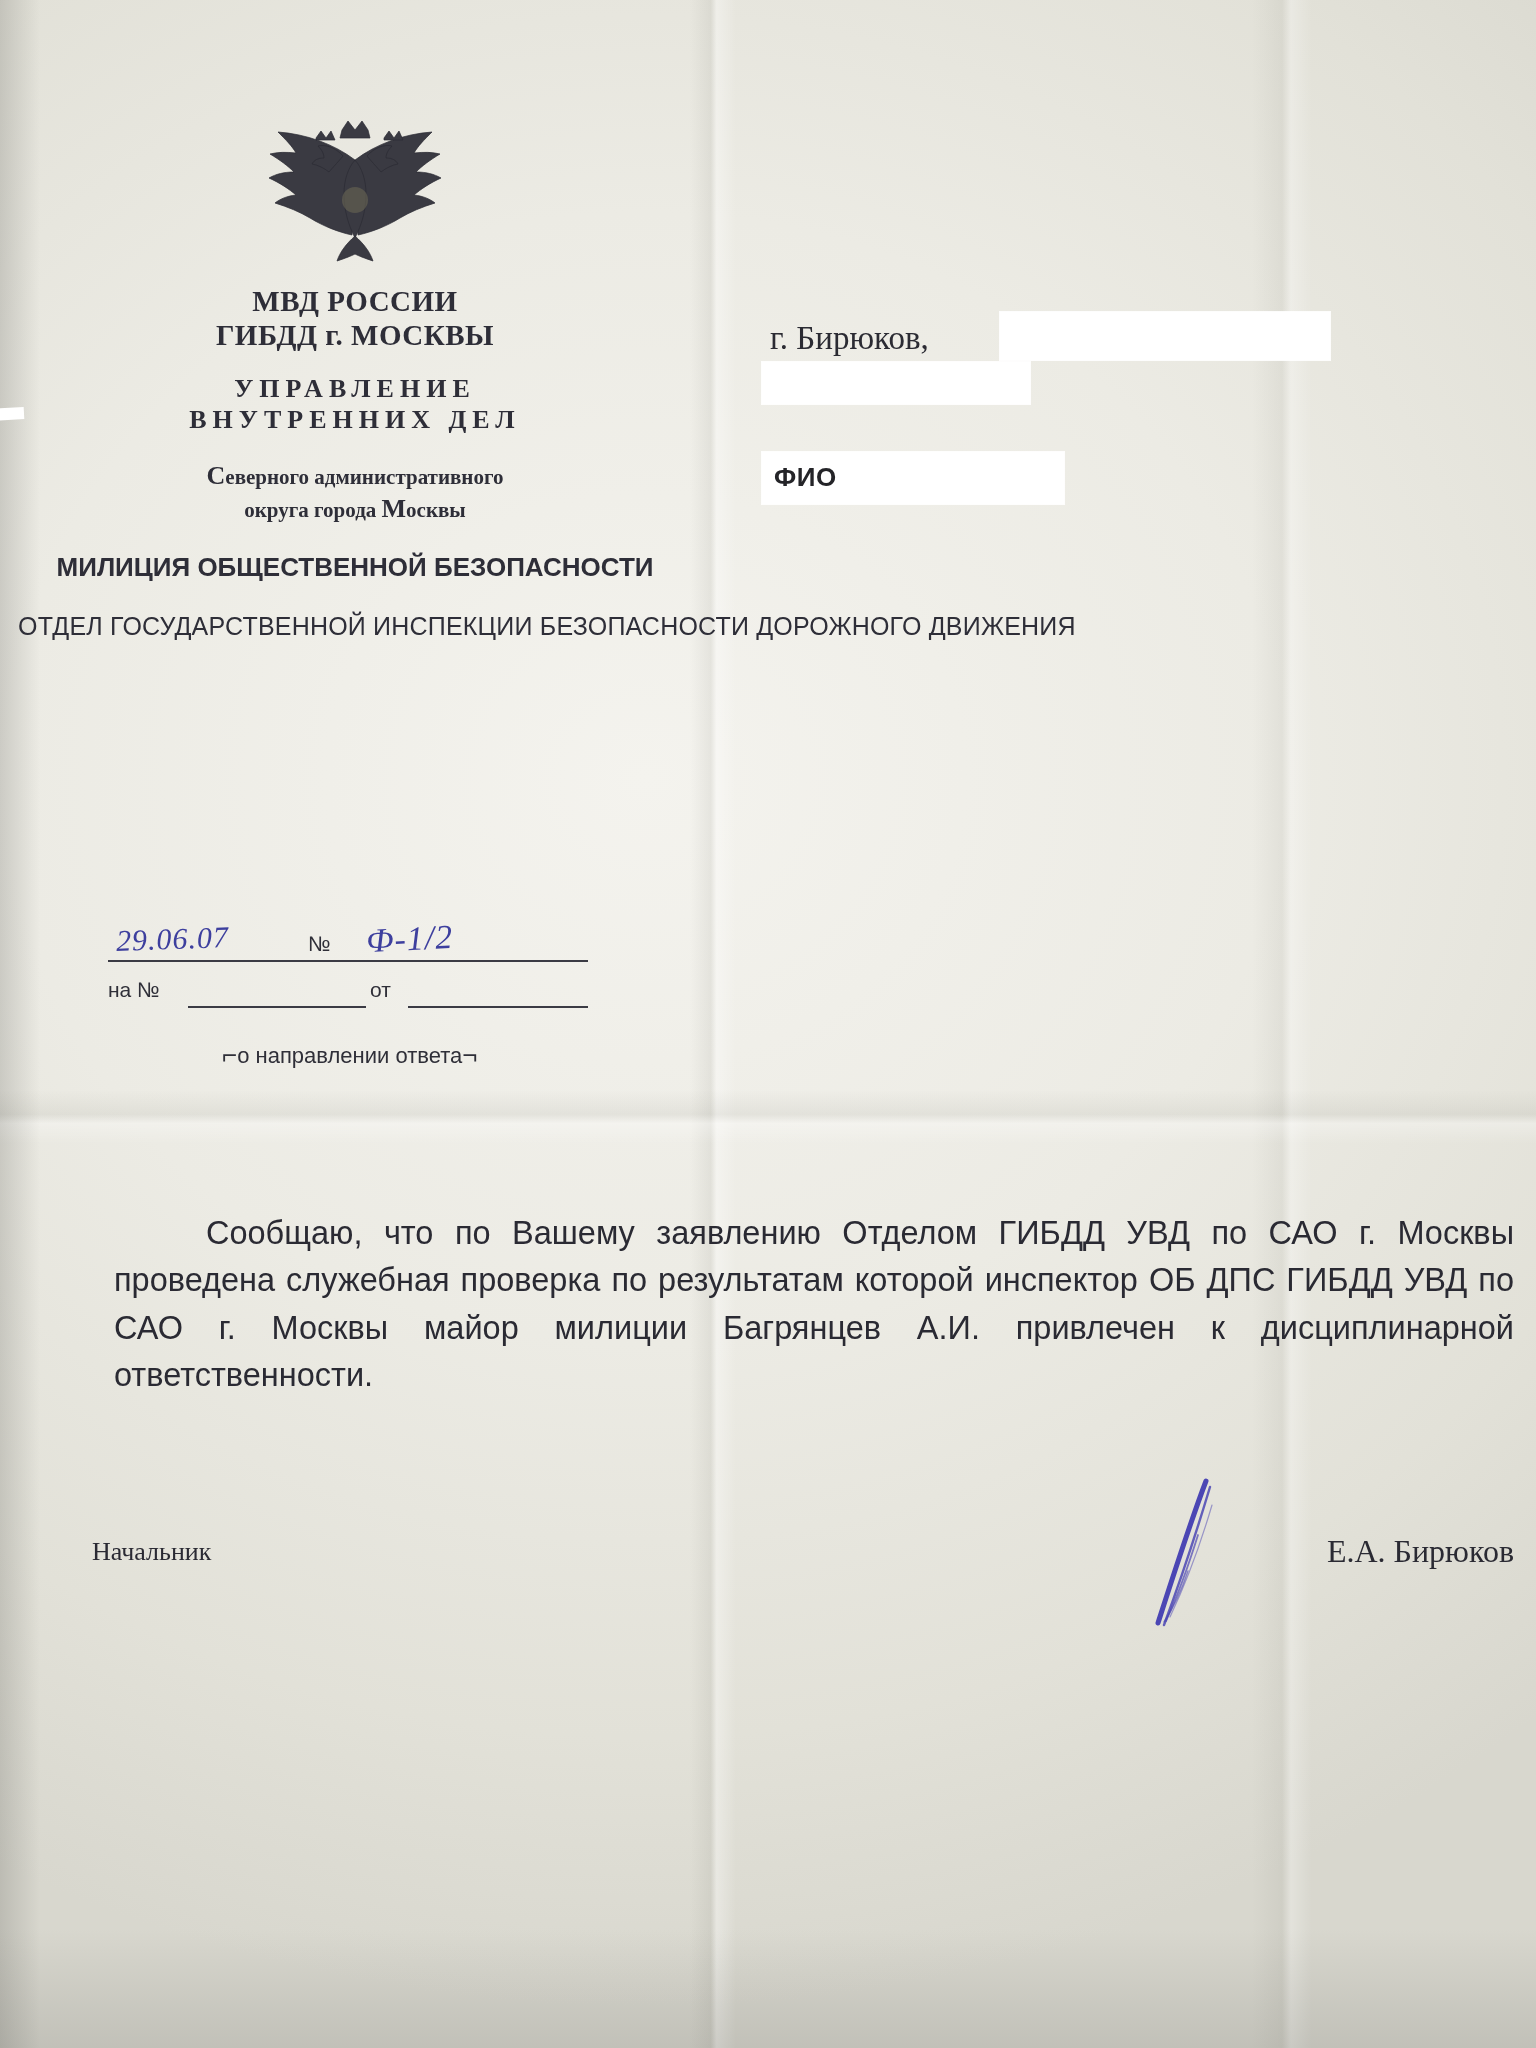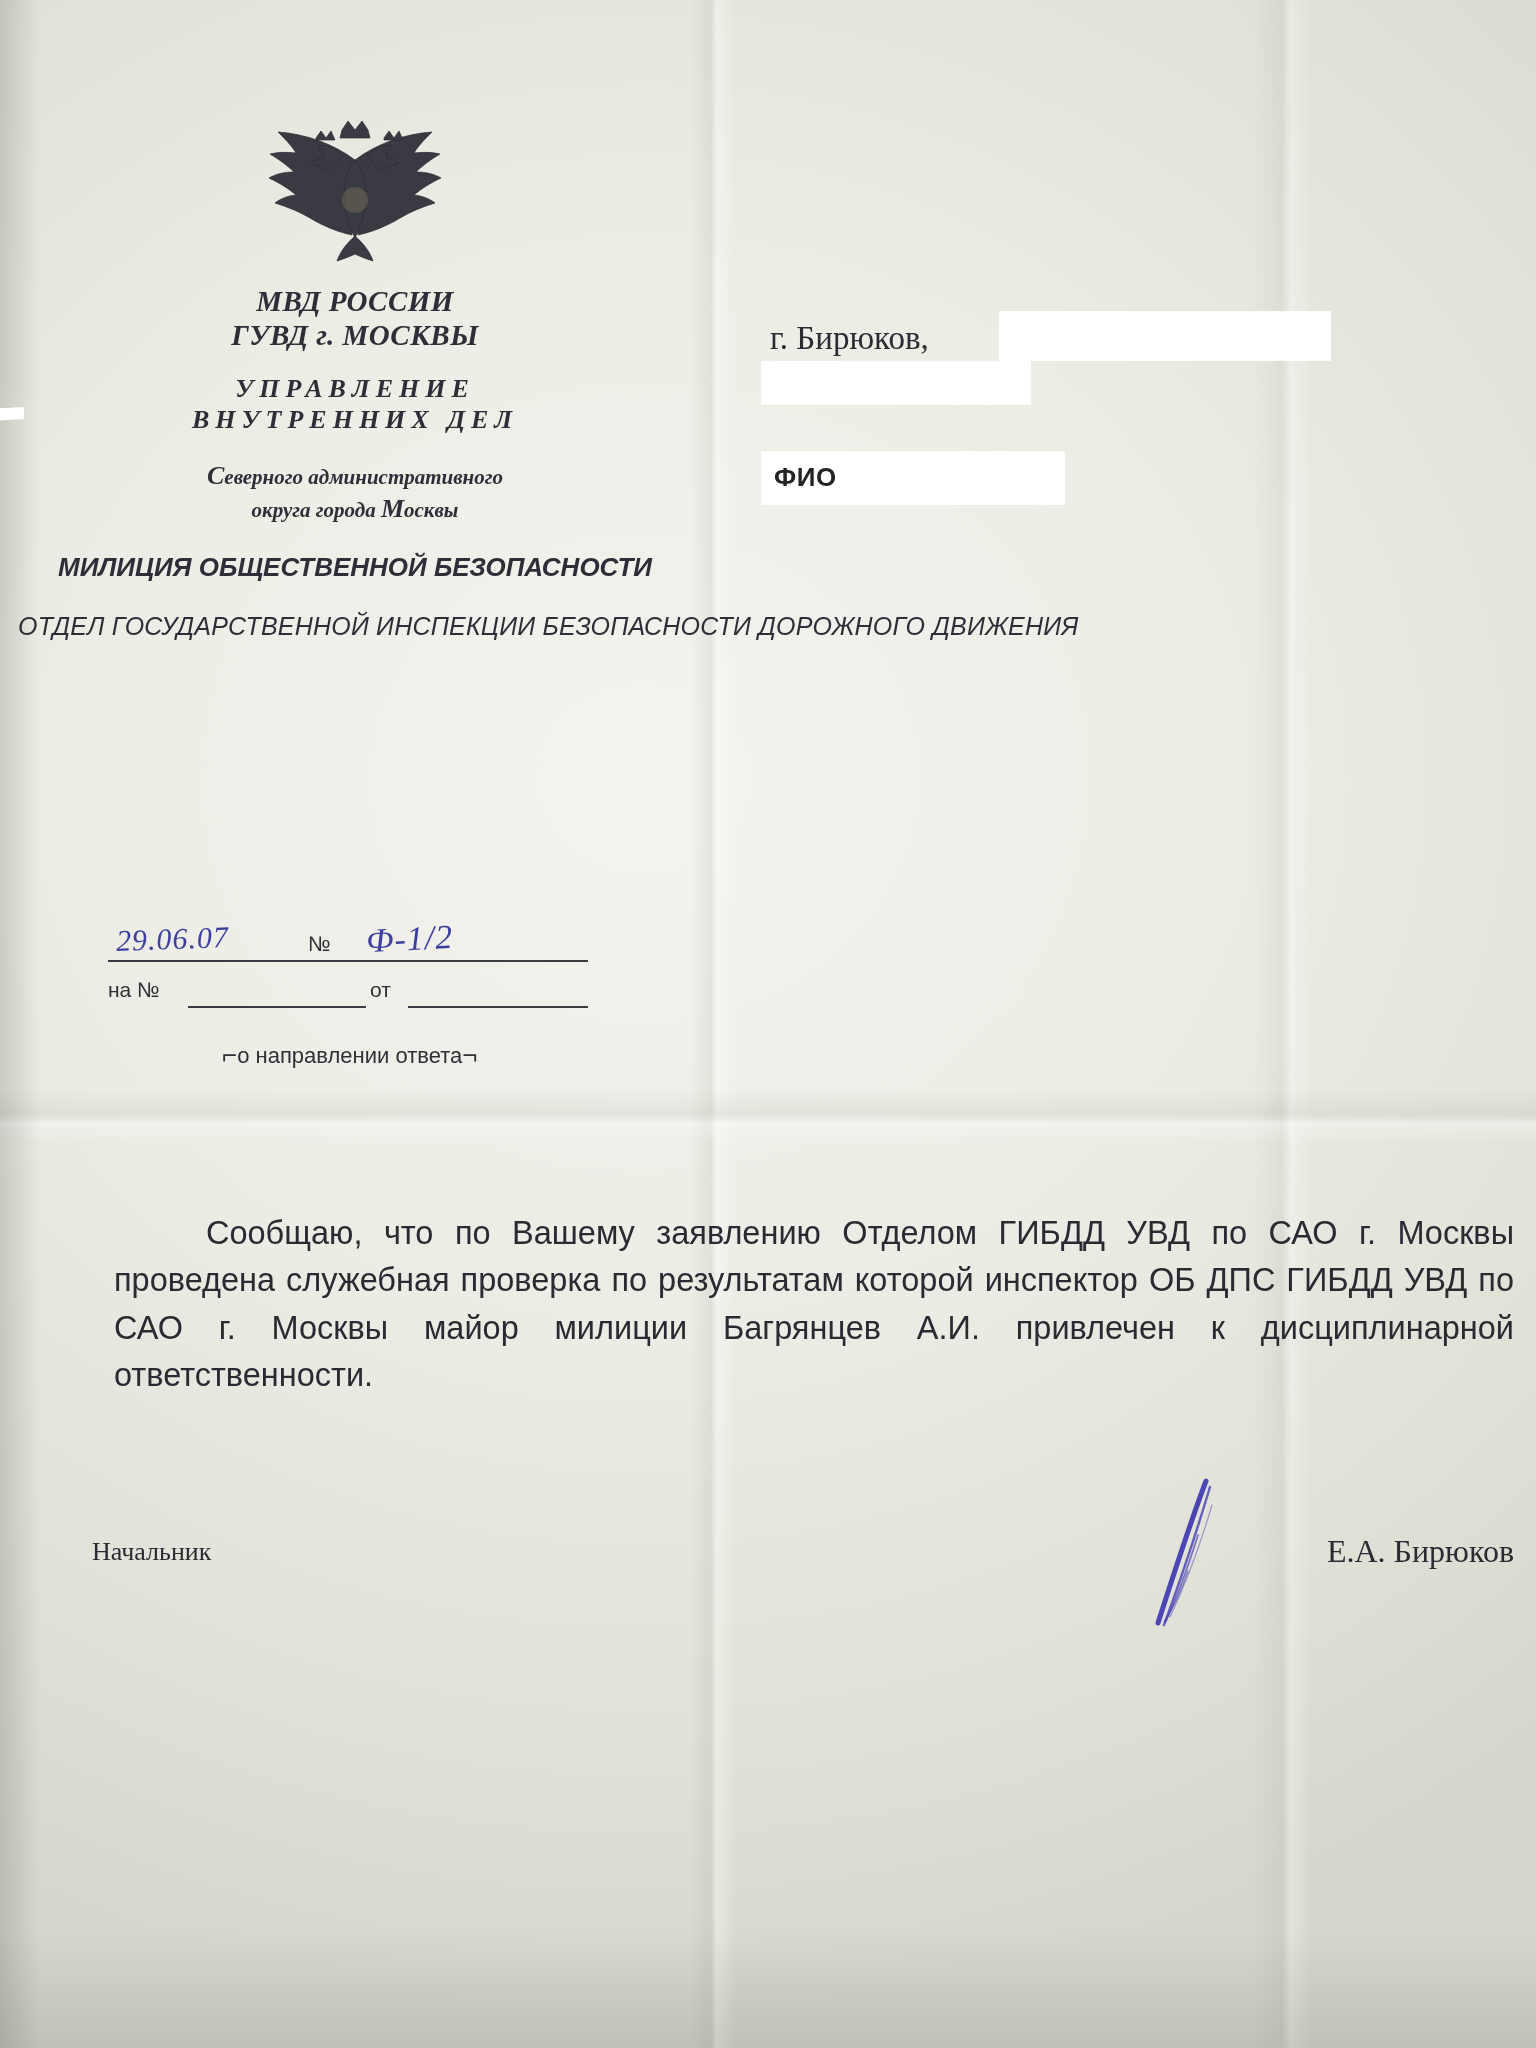--- a/index.html
+++ b/index.html
@@ -67,21 +67,20 @@
   #emblem {
     width: 250px;
     height: 160px;
     margin: 0 auto 16px auto;
     display: block;
   }
   .lh-line {
     font-family: "Liberation Serif", serif;
     color: #2e2e38;
     line-height: 1.18;
-    font-style: italic;
   }
   .lh-1 {
     font-size: 29px;
     font-weight: bold;
     letter-spacing: 0.5px;
     margin-top: 6px;
   }
   .lh-2 {
     font-size: 29px;
     font-weight: bold;
@@ -331,21 +330,21 @@
 
         <path d="M125 128 C116 136 110 144 107 153 C116 150 121 148 125 146 C129 148 134 150 143 153
                  C140 144 134 136 125 128 Z"></path>
       </g>
       <g fill="#6d6a55" opacity="0.55">
         <circle cx="125" cy="92" r="13"></circle>
       </g>
     </svg>
 
     <div class="lh-line lh-1"><span>МВД РОССИИ</span></div>
-    <div class="lh-line lh-2"><span>ГУВД</span> <span class="small-caps">г. МОСКВЫ</span></div>
+    <div class="lh-line lh-2"><span>ГИБДД</span> <span class="small-caps">г. МОСКВЫ</span></div>
     <div class="lh-line lh-3"><span>УПРАВЛЕНИЕ</span></div>
     <div class="lh-line lh-4"><span>ВНУТРЕННИХ ДЕЛ</span></div>
     <div class="lh-line lh-5">
       <span>С</span><span class="small-caps">еверного административного</span><br>
       <span class="small-caps">округа города </span><span>М</span><span class="small-caps">осквы</span>
     </div>
     <div class="lh-line lh-6"><span>МИЛИЦИЯ ОБЩЕСТВЕННОЙ БЕЗОПАСНОСТИ</span></div>
     <div class="lh-line lh-7"><span>ОТДЕЛ ГОСУДАРСТВЕННОЙ ИНСПЕКЦИИ БЕЗОПАСНОСТИ ДОРОЖНОГО ДВИЖЕНИЯ</span></div>
 
   </div>

